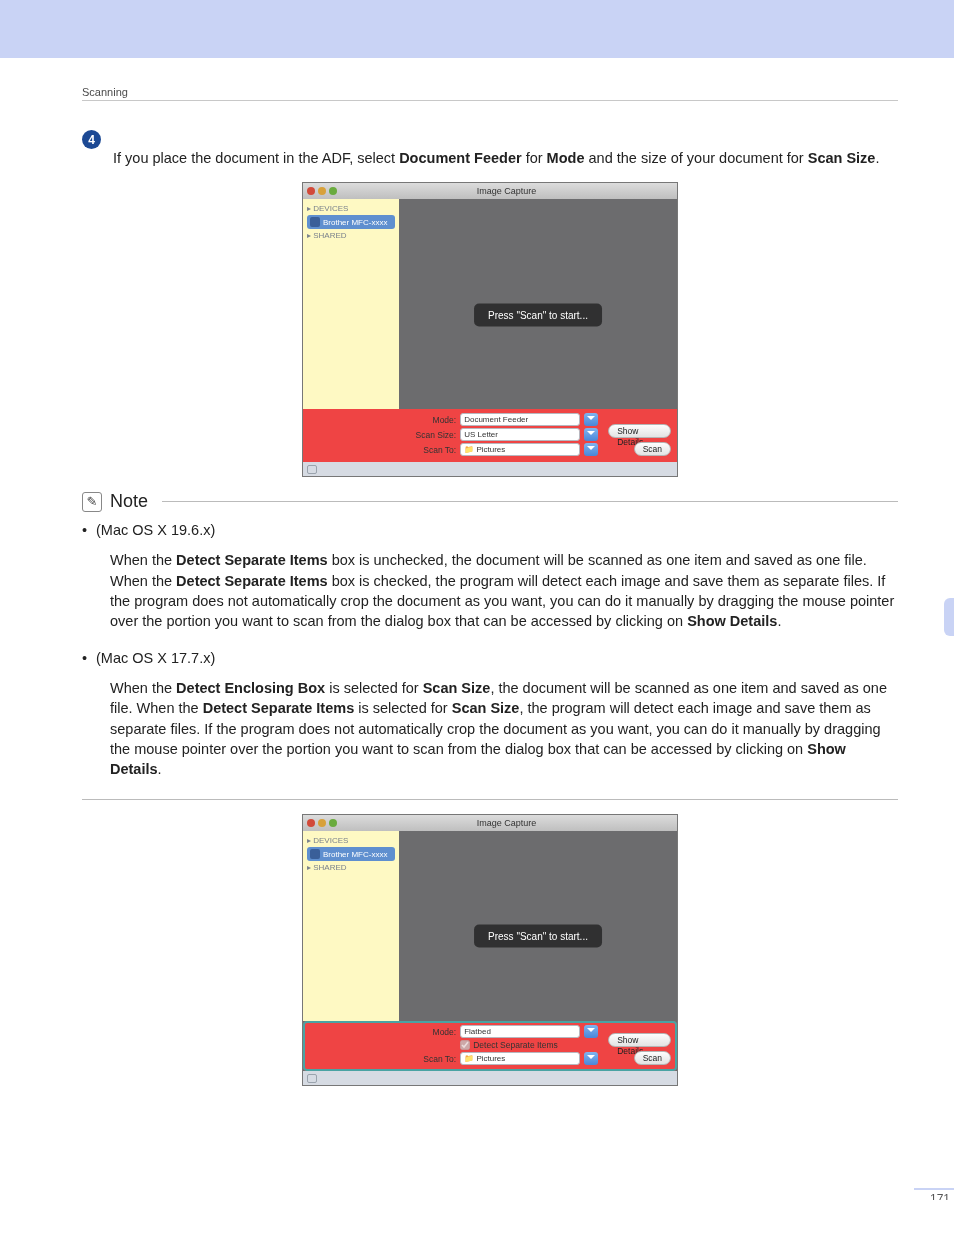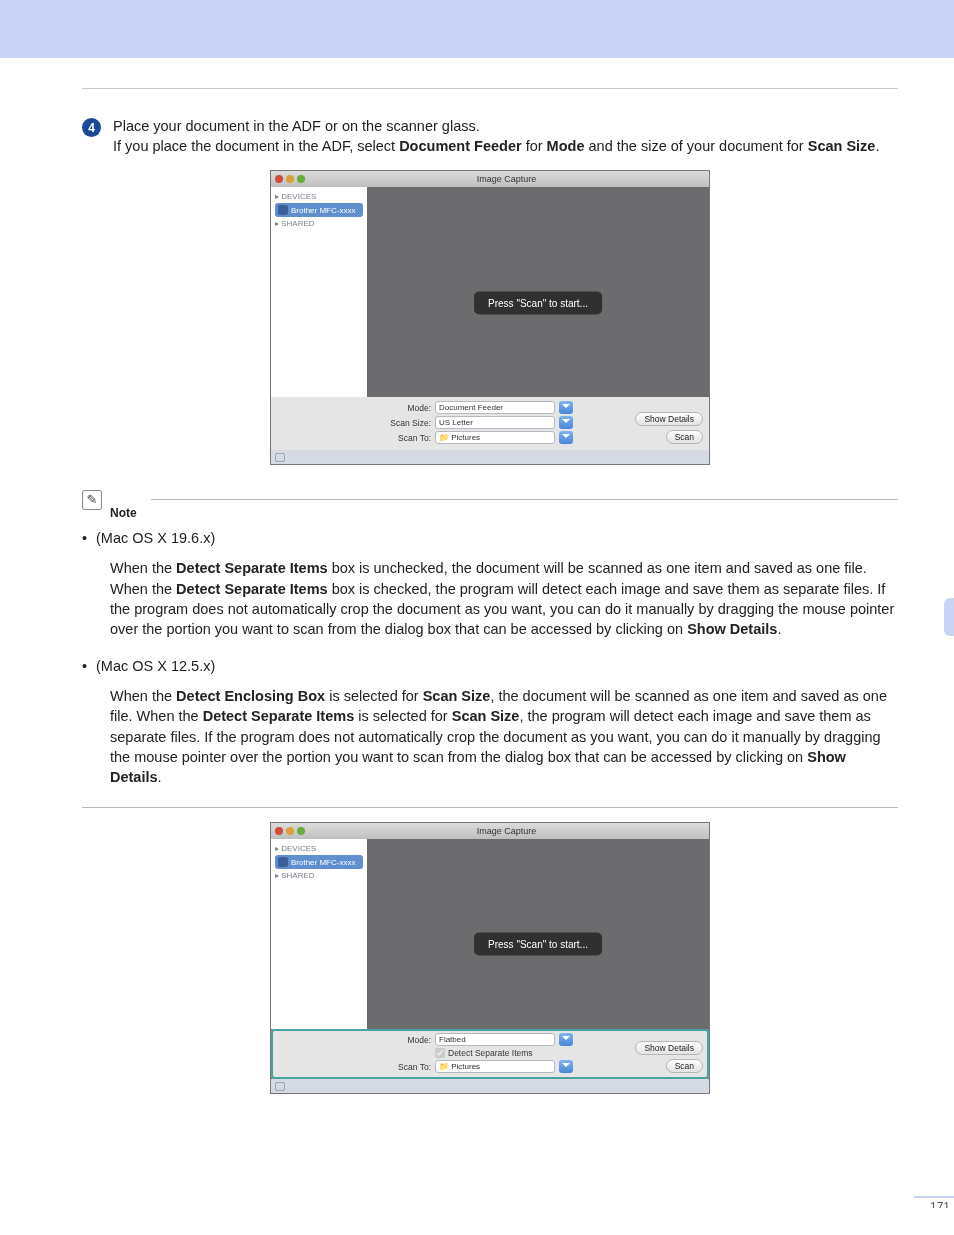--- a/index.html
+++ b/index.html
@@ -6,75 +6,76 @@
   html, body { width: 954px; background: #fff; font-family: Arial, Helvetica, sans-serif; color:#222; }
   .top-band { height: 58px; background: #c9d3f5; width: 100%; }
   .page { padding: 28px 56px 40px 82px; position: relative; }
   .section-header { font-size: 11px; color: #4a4a4a; margin-bottom: 2px; }
   .hr-thin { border: none; border-top: 1px solid #c8c8c8; margin: 2px 0 28px 0; }
   .step { display: flex; align-items: flex-start; gap: 12px; margin-bottom: 14px; }
   .step-bullet { width: 19px; height: 19px; border-radius: 50%; background:#1c4994; color:#fff; font-size:12px; font-weight:bold; display:flex; align-items:center; justify-content:center; flex-shrink:0; margin-top:1px; }
   .step-body { flex: 1; font-size: 14.5px; line-height: 1.35; }
   .step-body b, .note-body b, .line b { font-weight: bold; }
   .screenshot-wrap { display:flex; justify-content:center; margin: 6px 0 14px 0; }
-  .screenshot { width: 440px; background:#6c6c6e; border:1px solid #777; font-size:9px; color:#ddd; }
+  .screenshot { width: 376px; background:#6c6c6e; border:1px solid #777; font-size:9px; color:#ddd; }
   .ss-titlebar { height:16px; background: linear-gradient(#dcdcdc,#bfbfbf); display:flex; align-items:center; padding:0 4px; gap:3px; }
   .tl-dot { width:8px; height:8px; border-radius:50%; }
   .tl-red{background:#d24a3a;} .tl-yellow{background:#d8a13a;} .tl-green{background:#6aab3e;}
   .ss-title { flex:1; text-align:center; font-size:9px; color:#333; }
   .ss-body { display:flex; height: 210px; }
-  .ss-sidebar { width: 96px; background:#ffffff; color:#5b6470; padding:3px 4px; font-size:8px; }
+  .ss-sidebar { width: 96px; background:#fef9c3; color:#5b6470; padding:3px 4px; font-size:8px; }
   .ss-sb-head { color:#7a828c; margin-top:2px; }
   .ss-device { background:#5f8fcf; color:#fff; border-radius:3px; padding:2px 3px; margin:2px 0; display:flex; align-items:center; gap:3px;}
   .ss-dev-icon{width:10px;height:10px;background:#3a5f99;border-radius:2px;}
   .ss-main { flex:1; background:#6c6c6e; position:relative; }
   .ss-press { position:absolute; top:55%; left:50%; transform:translate(-50%,-50%); background:rgba(0,0,0,.55); color:#fff; font-size:10px; padding:6px 14px; border-radius:5px; }
-  .ss-controls { background:#e5e5e5; padding:4px 6px 6px 6px; display:flex; align-items:flex-end; gap:8px; }
+  .ss-controls { background:#ef4444; padding:4px 6px 6px 6px; display:flex; align-items:flex-end; gap:8px; }
   .ss-form { flex:1; display:grid; grid-template-columns:50px 120px 16px; gap:2px 4px; align-items:center; font-size:8.5px; color:#333; }
   .ss-form .lbl { text-align:right; }
   .ss-sel { background:#fff; border:1px solid #b7b7bf; border-radius:3px; height:13px; font-size:8px; padding:0 3px; line-height:12px; overflow:hidden; white-space:nowrap;}
   .ss-arrow { width:14px; height:13px; background:linear-gradient(#7fb4ef,#4a86d8); border-radius:3px; position:relative;}
   .ss-arrow:after{content:"";position:absolute;left:3px;top:3px;border-left:4px solid transparent;border-right:4px solid transparent;border-top:4px solid #fff;}
   .ss-cb { display:flex; align-items:center; gap:3px; font-size:8.5px; color:#333;}
   .ss-cb input{width:10px;height:10px;}
   .ss-btncol { display:flex; flex-direction:column; gap:4px; align-items:flex-end; }
   .mac-btn { background:linear-gradient(#fdfdfd,#e3e3e3); border:1px solid #b5b5b5; border-radius:10px; font-size:8.5px; color:#222; padding:1px 8px; height:14px; line-height:11px;}
   .ss-foot { height:14px; background:#d6dbe3; display:flex; align-items:center; padding:0 4px;}
   .ss-foot-icon{width:10px;height:9px;border:1px solid #9aa3ad;border-radius:2px;}
   .after-ss { font-size:14.5px; line-height:1.35; padding-left:31px; margin-bottom:18px; }
   .note-block { margin-top:6px; }
   .note-head { display:flex; align-items:center; gap:8px; }
   .note-icon { width:20px; height:20px; border:1px solid #888; border-radius:3px; display:flex; align-items:center; justify-content:center; font-size:13px; color:#444;}
-  .note-label { font-weight:bold; font-size:12px;margin-top:27px; }
+  .note-label { font-weight:normal; font-size:18px; }
   .note-rule { flex:1; border-top:1px solid #bbb; height:0; margin-left:6px; }
   .note-items { padding: 6px 0 0 0; font-size:14.5px; line-height:1.4; }
   .note-li { display:flex; gap:6px; margin-top:2px; }
   .note-bullet { width:8px; }
   .note-body { flex:1; }
   .note-p { margin: 10px 0 14px 14px; }
   .note-end-rule { border-top:1px solid #bbb; margin:6px 0 14px 0; }
   .side-tab { position:absolute; right:-24px; top:540px; width:34px; height:38px; background:#c9d3f5; border-radius:6px 0 0 6px; display:flex; align-items:center; justify-content:center; color:#3c4a7a; font-weight:bold; font-size:15px;}
   .page-num-wrap { position:absolute; right:0; bottom:-6px; text-align:right; width:60px;}
   .pn-line { border-top:2px solid #c9d3f5; width:40px; margin-left:auto;}
   .pn { font-size:12px; color:#555; margin-top:2px; padding-right:4px;}
   .footer-space { height:60px; }
 </style>
 </head>
 <body>
 
 <div class="top-band"></div>
 
 <div class="page">
 
+  <div class="section-header">Scanning</div>
   <hr class="hr-thin">
 
   <div class="step">
     <div class="step-bullet">4</div>
     <div class="step-body">
-      <span>Place your document in the ADF or on the scanner glass.</span><br>
+      <br>
       <span class="line">
         <span>If you place the document in the ADF, select </span><b>Document Feeder</b><span> for </span><b>Mode</b><span> and the size of your document for </span><b>Scan Size</b><span>.</span>
       </span>
     </div>
   </div>
 
   <div class="screenshot-wrap">
     <div class="screenshot">
       <div class="ss-titlebar">
         <span class="tl-dot tl-red"></span>
@@ -132,21 +133,21 @@
         <div class="note-body">
           <span>(Mac OS X 19.6.x)</span>
           <div class="note-p">
             <span>When the </span><b>Detect Separate Items</b><span> box is unchecked, the document will be scanned as one item and saved as one file. When the </span><b>Detect Separate Items</b><span> box is checked, the program will detect each image and save them as separate files. If the program does not automatically crop the document as you want, you can do it manually by dragging the mouse pointer over the portion you want to scan from the dialog box that can be accessed by clicking on </span><b>Show Details</b><span>.</span>
           </div>
         </div>
       </div>
       <div class="note-li">
         <span class="note-bullet">•</span>
         <div class="note-body">
-          <span>(Mac OS X 12.5.x)</span>
+          <span>(Mac OS X 17.7.x)</span>
           <div class="note-p">
             <span>When the </span><b>Detect Enclosing Box</b><span> is selected for </span><b>Scan Size</b><span>, the document will be scanned as one item and saved as one file. When the </span><b>Detect Separate Items</b><span> is selected for </span><b>Scan Size</b><span>, the program will detect each image and save them as separate files. If the program does not automatically crop the document as you want, you can do it manually by dragging the mouse pointer over the portion you want to scan from the dialog box that can be accessed by clicking on </span><b>Show Details</b><span>.</span>
           </div>
         </div>
       </div>
     </div>
     <div class="note-end-rule"></div>
   </div>
 
   <div class="screenshot-wrap">

